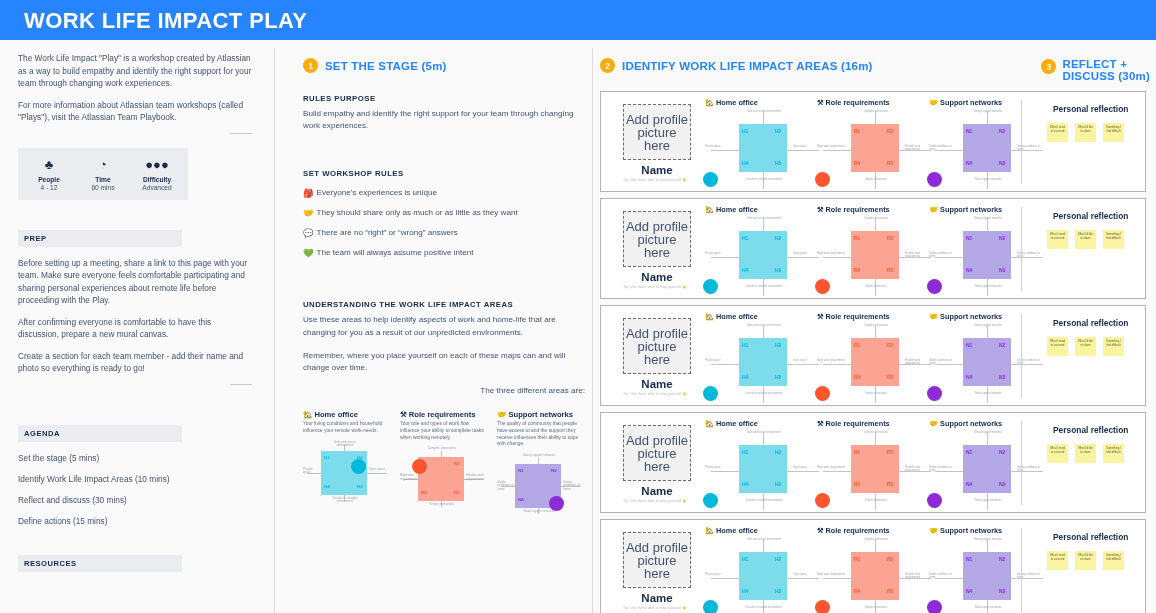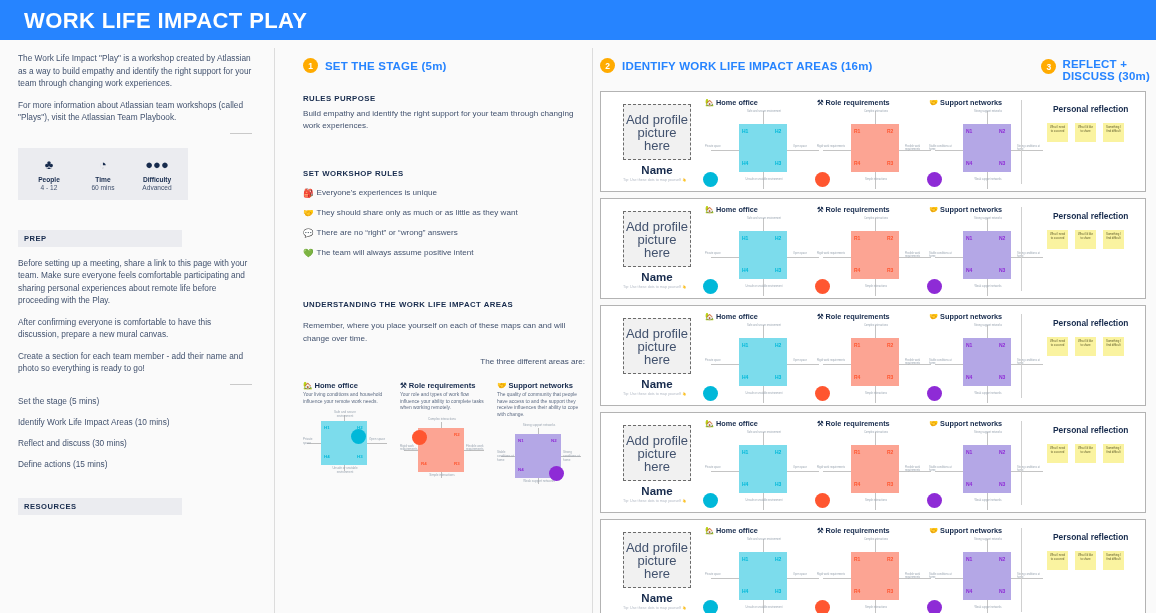--- a/index.html
+++ b/index.html
@@ -167,20 +167,21 @@
         <div class="meta-v">Advanced</div>
       </div>
     </div>
 
     <div class="sec-head" style="margin-top:30px;">PREP</div>
     <div class="sb-p" style="margin-top:10px;">Before setting up a meeting, share a link to this page with your team. Make sure everyone feels comfortable participating and sharing personal experiences about remote life before proceeding with the Play.</div>
     <div class="sb-p">After confirming everyone is comfortable to have this discussion, prepare a new mural canvas.</div>
     <div class="sb-p">Create a section for each team member - add their name and photo so everything is ready to go!</div>
     <div class="hairline"></div>
 
+    <div class="sec-head" style="margin-top:40px;">AGENDA</div>
     <div class="agenda-item">Set the stage (5 mins)</div>
     <div class="agenda-item">Identify Work Life Impact Areas (10 mins)</div>
     <div class="agenda-item">Reflect and discuss (30 mins)</div>
     <div class="agenda-item">Define actions (15 mins)</div>
 
     <div class="sec-head" style="margin-top:29px;">RESOURCES</div>
 
   </div>
 
   <div class="mid">
@@ -209,20 +210,21 @@
         <span>There are no “right” or “wrong” answers</span>
       </div>
       <div class="rule">
         <span class="em">💚</span>
         <span>The team will always assume positive intent</span>
       </div>
     </div>
 
     <div style="margin-top:42px;">
       <div class="blk-head">UNDERSTANDING THE WORK LIFE IMPACT AREAS</div>
+      <div class="blk-p">Use these areas to help identify aspects of work and home-life that are changing for you as a result of our unpredicted environments.</div>
       <div class="blk-p" style="margin-top:11px;">Remember, where you place yourself on each of these maps can and will change over time.</div>
       <div class="blk-p" style="margin-top:11px;text-align:right;">The three different areas are:</div>
     </div>
 
     <div class="areas3" id="areas3">
         <div class="area">
           <div class="area-h">
             <span>🏡</span>
             <span>Home office</span>
           </div>

